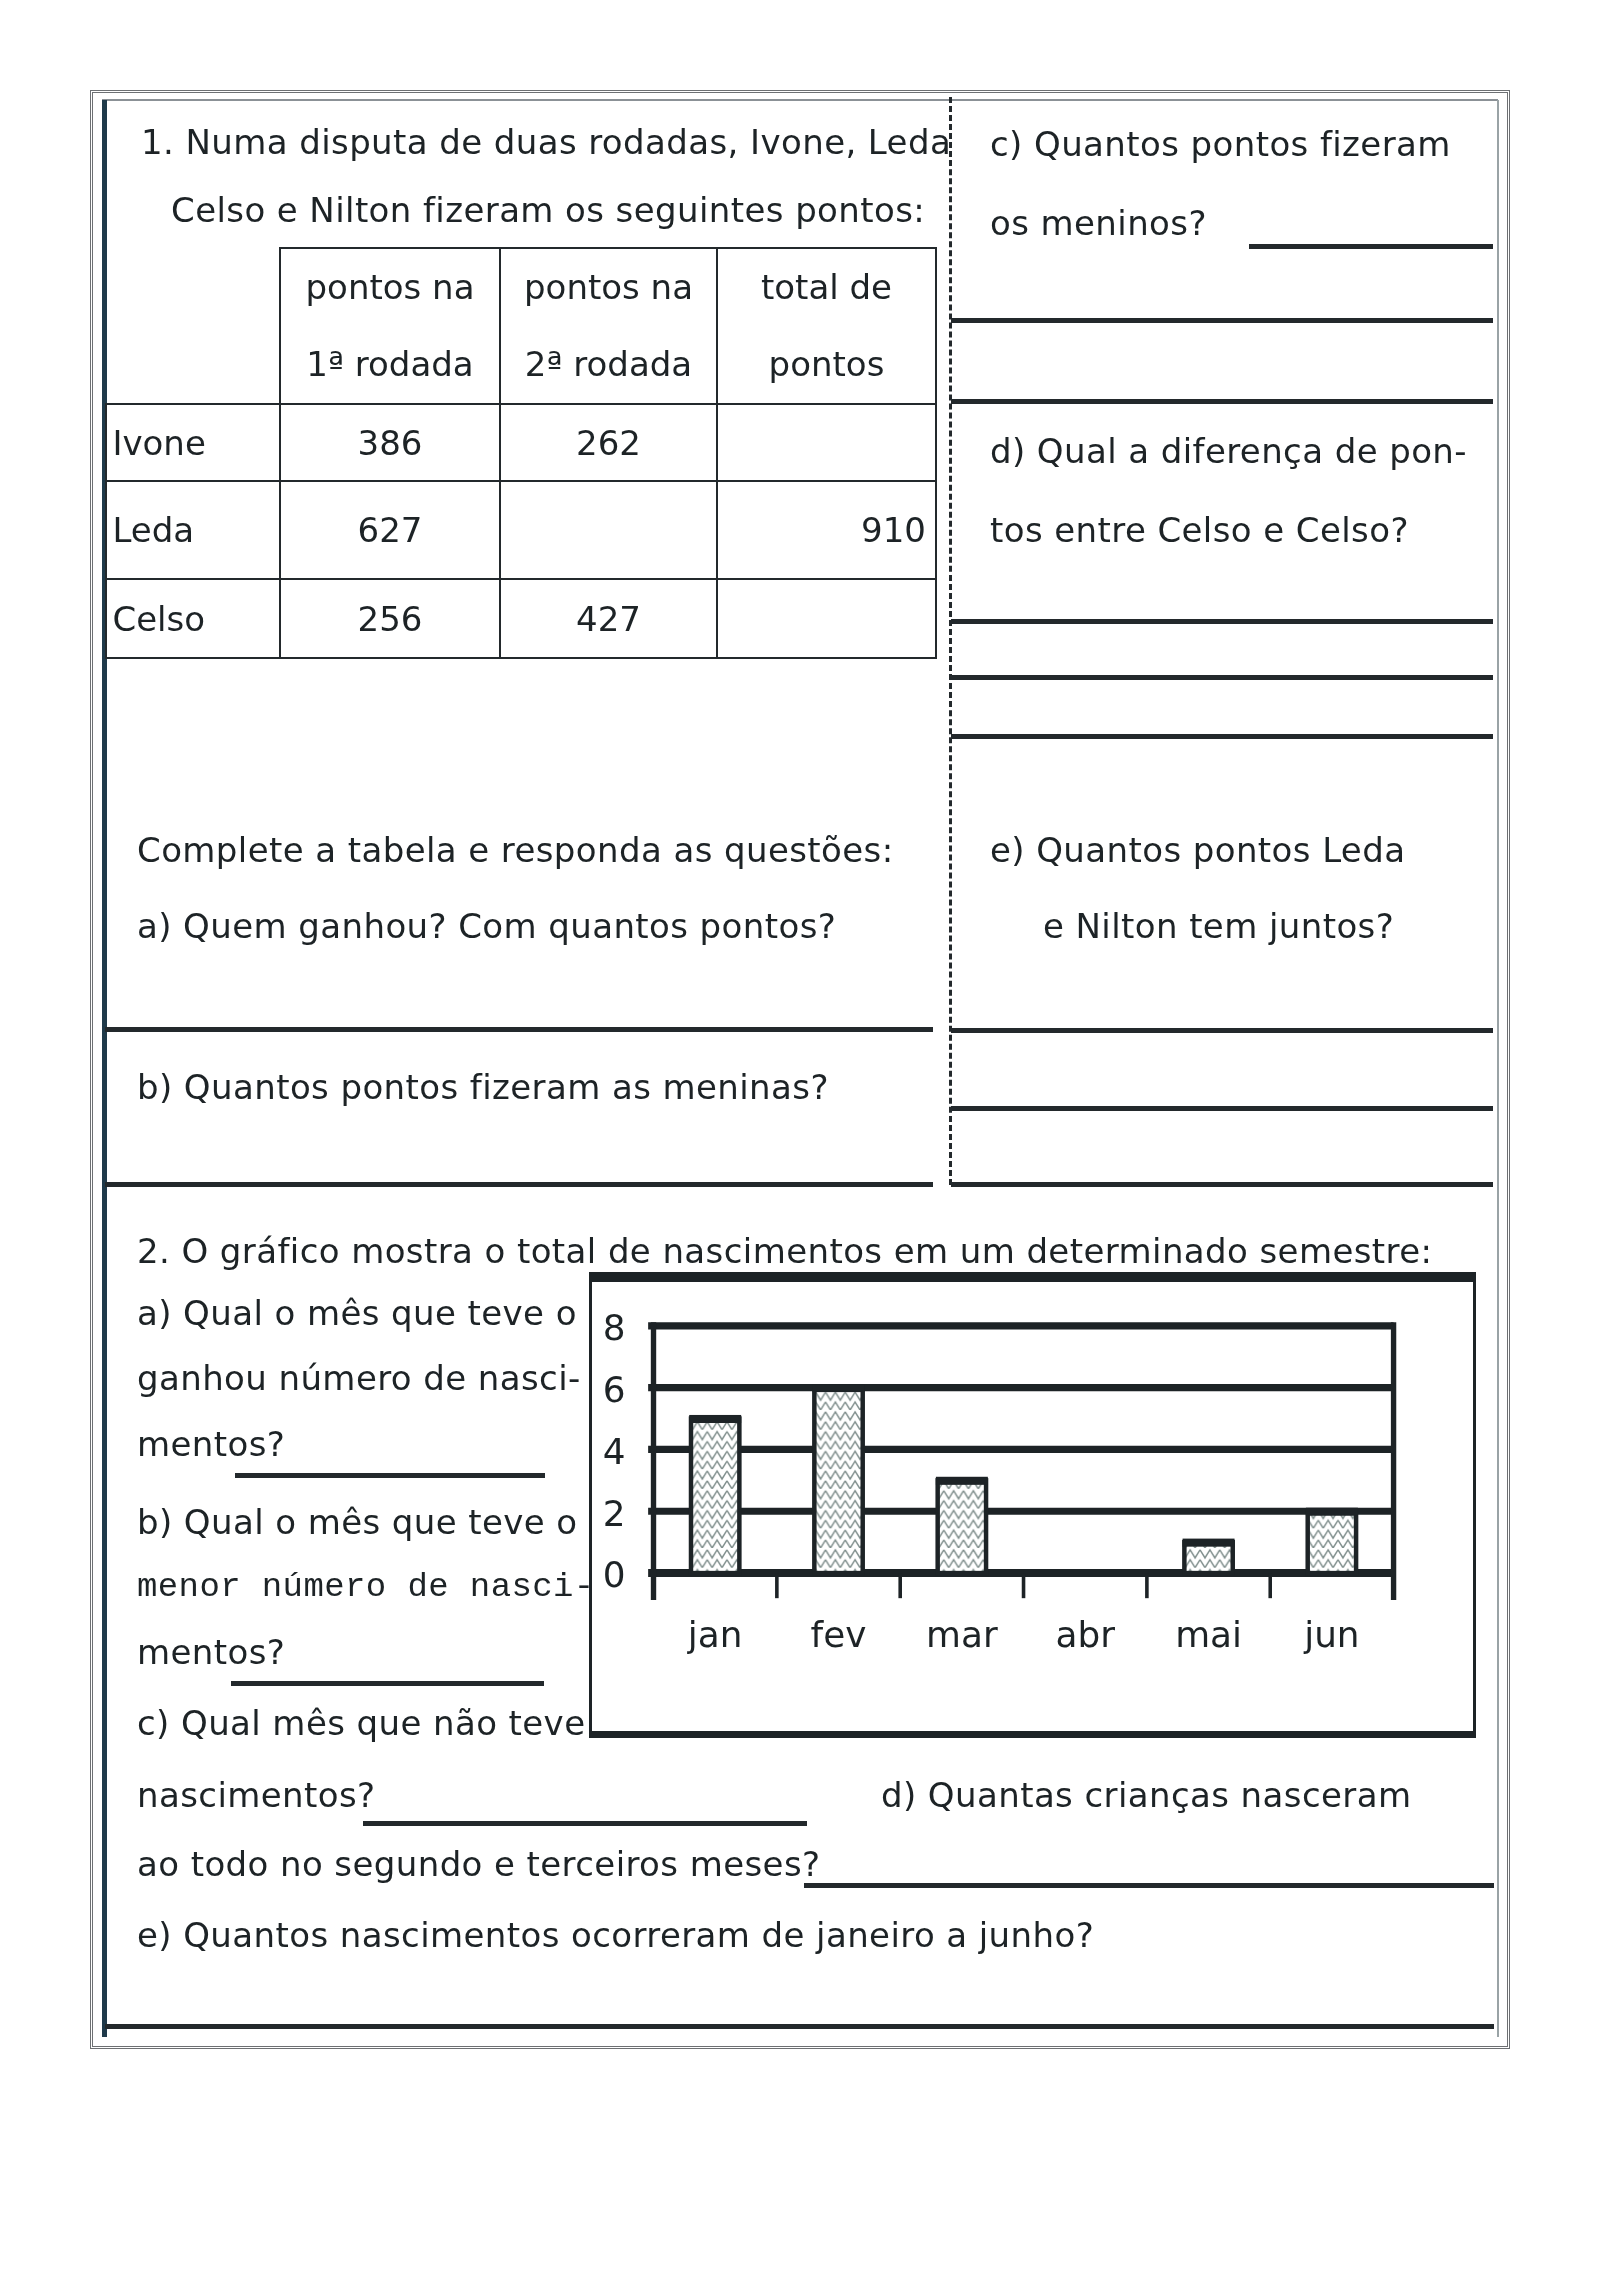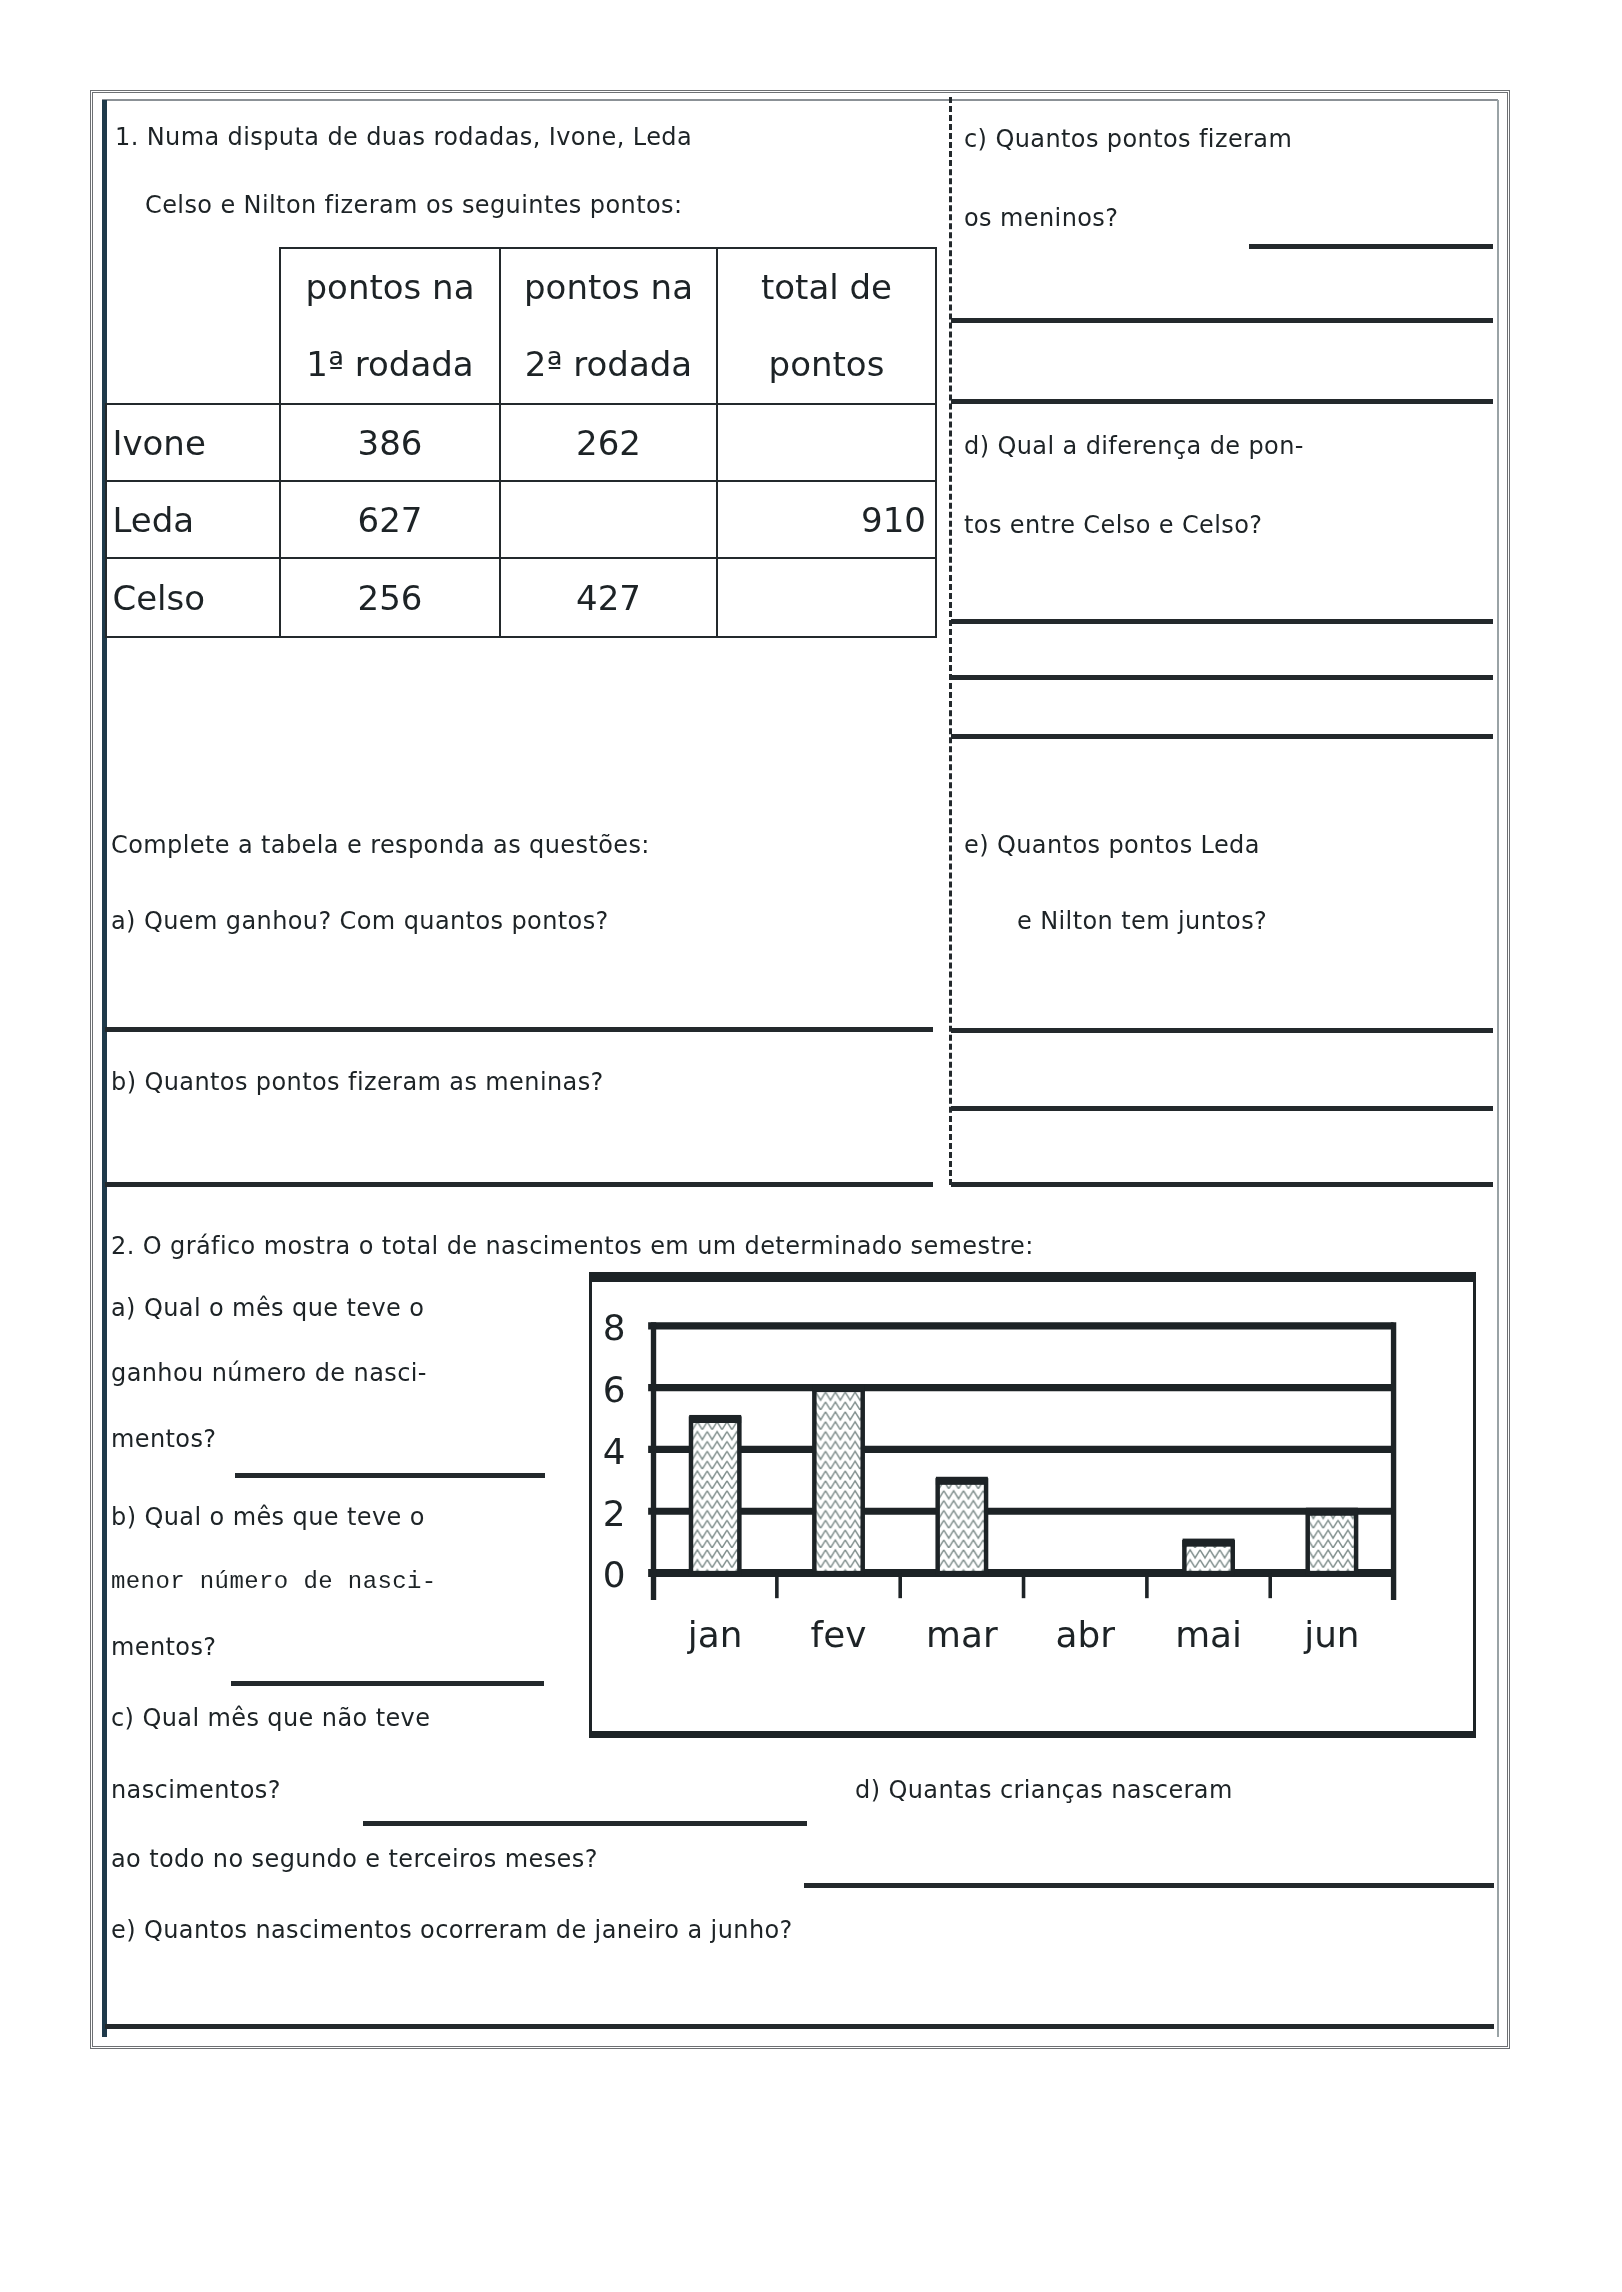--- a/index.html
+++ b/index.html
@@ -4,21 +4,21 @@
 <style>
   html, body { margin:0; padding:0; background:#ffffff; }
   body { width:1623px; height:2293px; position:relative; overflow:hidden;
          font-family:"DejaVu Sans", "Liberation Sans", sans-serif; color:#1d2326; }
   .abs { position:absolute; }
   .frame-outer { left:90px; top:90px; width:1420px; height:1959px;
                  border:3.6px double #6d7073; box-sizing:border-box; }
   .frame-inner-left { left:102px; top:100px; width:4.5px; height:1937px; background:#1f3a4a; }
   .frame-inner-right { left:1497px; top:100px; width:1.8px; height:1937px; background:#9aa3a6; }
   .frame-inner-top { left:102px; top:99px; width:1396px; height:1.8px; background:#8b9196; }
-  .txt { position:absolute; font-size:24px; white-space:nowrap; line-height:1; letter-spacing:0.4px; }
+  .txt { position:absolute; font-size:34px; white-space:nowrap; line-height:1; letter-spacing:0.4px;margin-left:26px; }
   .dash { position:absolute; left:949px; width:0; border-left:3.6px dashed #23292c; }
   table.pts { position:absolute; left:105px; top:247px; border-collapse:collapse; }
   table.pts td { border:2.7px solid #23292c; font-size:34px; text-align:center; padding:0; }
   table.pts td.nm { text-align:left; padding-left:5.4px; }
   table.pts td.tot { text-align:right; padding-right:9px; }
   table.pts td.blank { border-top:none; border-left:none; }
   .hdr { line-height:77px; }
   .chart-box { left:589px; top:1272px; width:887px; height:466px; box-sizing:border-box;
                border:3.6px solid #1d2326; border-top:10.7px solid #1d2326; border-bottom:7.2px solid #1d2326; }
   svg text { font-family:"DejaVu Sans", "Liberation Sans", sans-serif; }
@@ -57,21 +57,21 @@
       <div class="hdr">total de</div>
       <div class="hdr">pontos</div>
     </td>
   </tr>
   <tr style="height:77px">
     <td class="nm">Ivone</td>
     <td>386</td>
     <td>262</td>
     <td class="tot"></td>
   </tr>
-  <tr style="height:77px">
+  <tr style="height:98px">
     <td class="nm">Leda</td>
     <td>627</td>
     <td></td>
     <td class="tot">910</td>
   </tr>
   <tr style="height:79px">
     <td class="nm">Celso</td>
     <td>256</td>
     <td>427</td>
     <td class="tot"></td>

